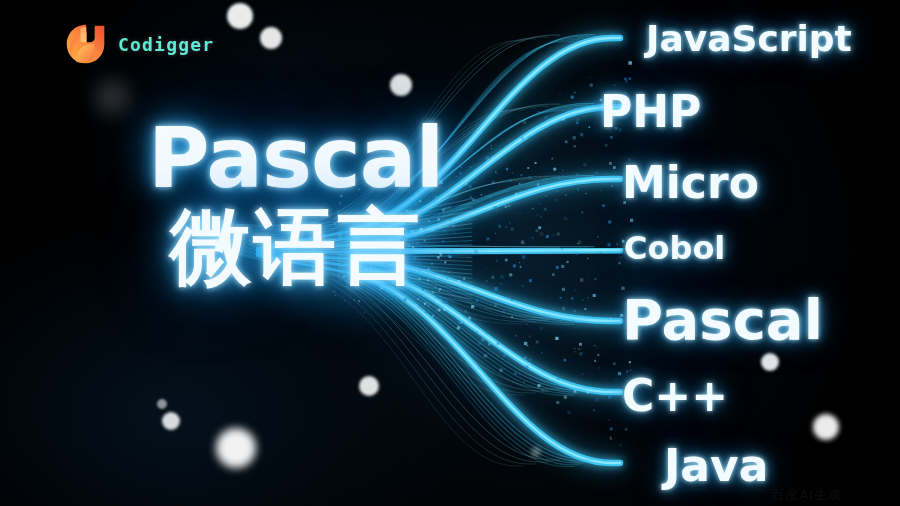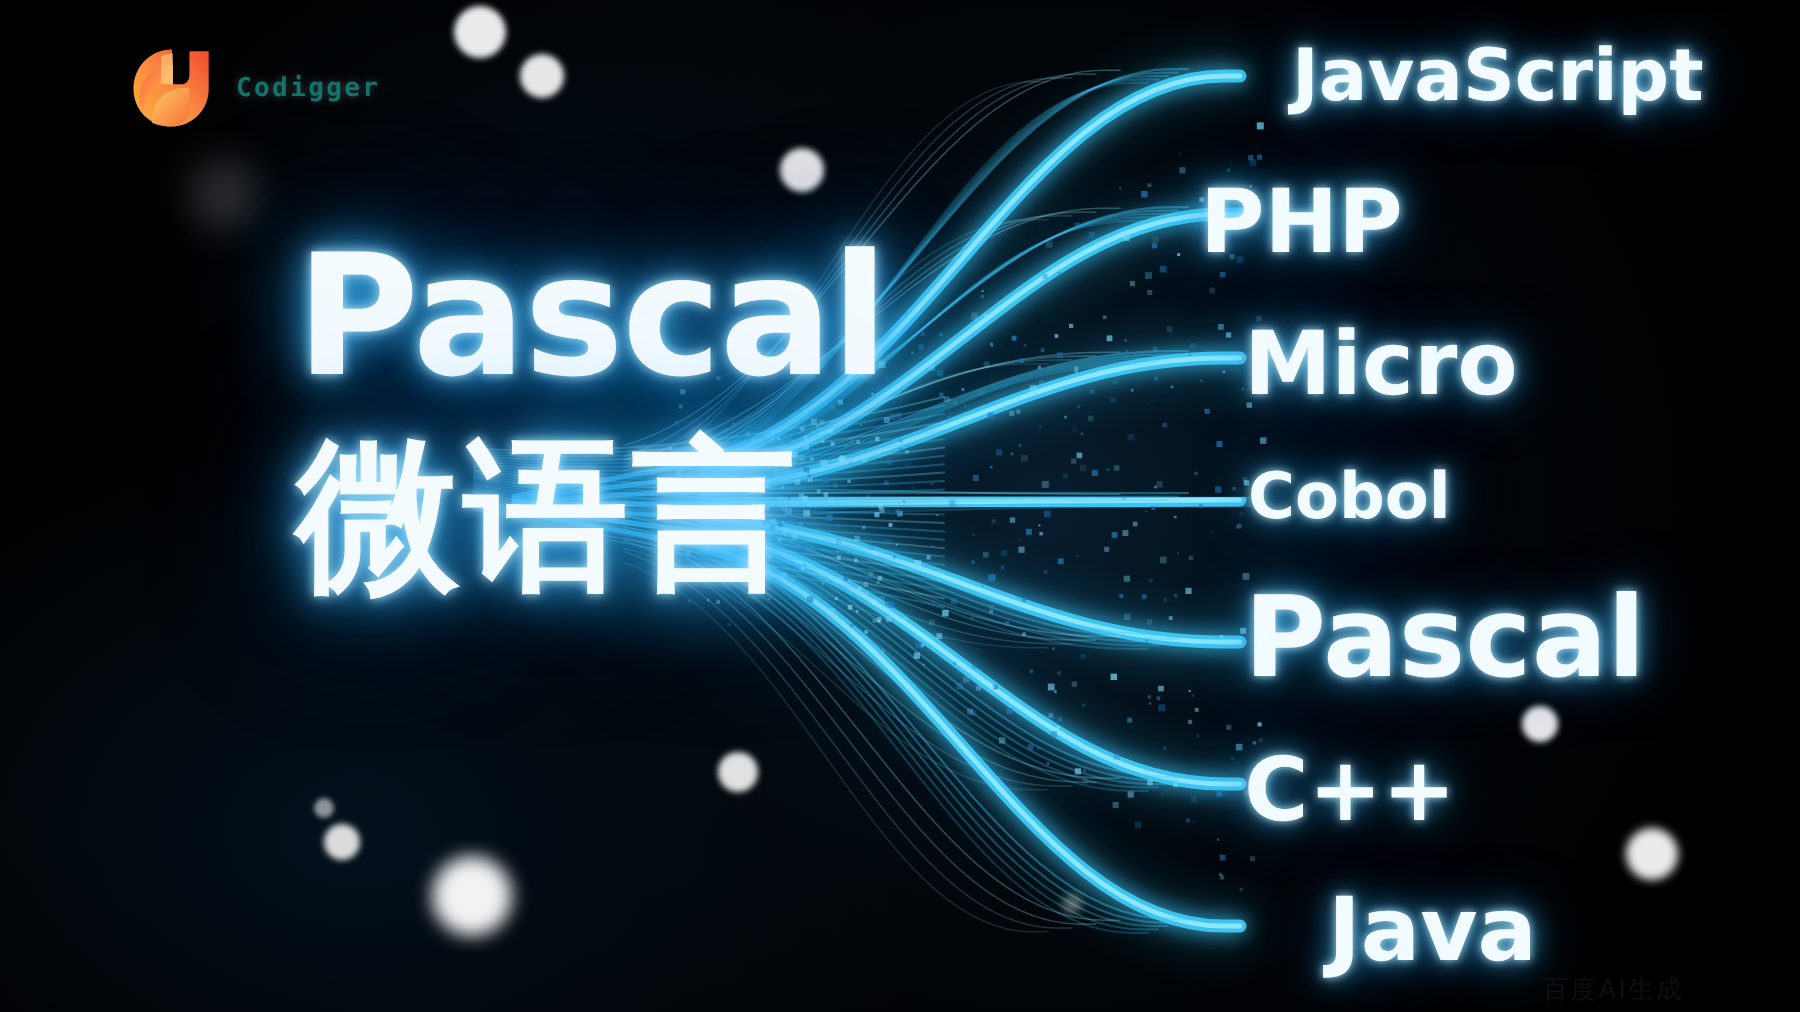--- a/index.html
+++ b/index.html
@@ -31,22 +31,22 @@
     position:absolute;left:64px;top:22px;
     display:flex;align-items:center;gap:10px;
     z-index:30;
   }
   .logo-mark{
     position:relative;width:44px;height:44px;
   }
   .logo-mark svg{display:block;width:44px;height:44px;}
   .brand-text{
     font-family:"DejaVu Sans Mono","Liberation Mono",monospace;
-    font-size:13px;font-weight:700;letter-spacing:1.2px;
-    color:#0f766e;
+    font-size:18px;font-weight:700;letter-spacing:1.2px;
+    color:#5eead4;
     text-shadow:0 0 4px rgba(255,255,255,0.25);
   }
   
   #headline{
     position:absolute;left:148px;top:116px;
     z-index:25;
     line-height:1;
   }
   .line-en{
     font-family:"DejaVu Sans","Liberation Sans",sans-serif;
@@ -54,31 +54,32 @@
     font-size:84px;
     letter-spacing:-1px;
     color:#f4fbff;
     text-shadow:
       0 0 6px rgba(180,235,255,0.95),
       0 0 18px rgba(70,190,255,0.9),
       0 0 38px rgba(35,165,255,0.75),
       0 0 70px rgba(20,130,230,0.5);
   }
   .line-cn{
-    margin-top:18px;
+    margin-top:6px;
     font-family:"DejaVu Sans","Liberation Sans",sans-serif;
     font-weight:700;
     font-size:82px;
     letter-spacing:2px;
     color:#f4fbff;
     text-shadow:
       0 0 6px rgba(180,235,255,0.95),
       0 0 18px rgba(70,190,255,0.9),
       0 0 38px rgba(35,165,255,0.75),
       0 0 70px rgba(20,130,230,0.5);
+    text-align: center;
   }
   
   #fibers{
     position:absolute;left:0;top:0;width:900px;height:506px;
     z-index:15;pointer-events:none;
   }
   
   .lang{
     position:absolute;
     z-index:28;

